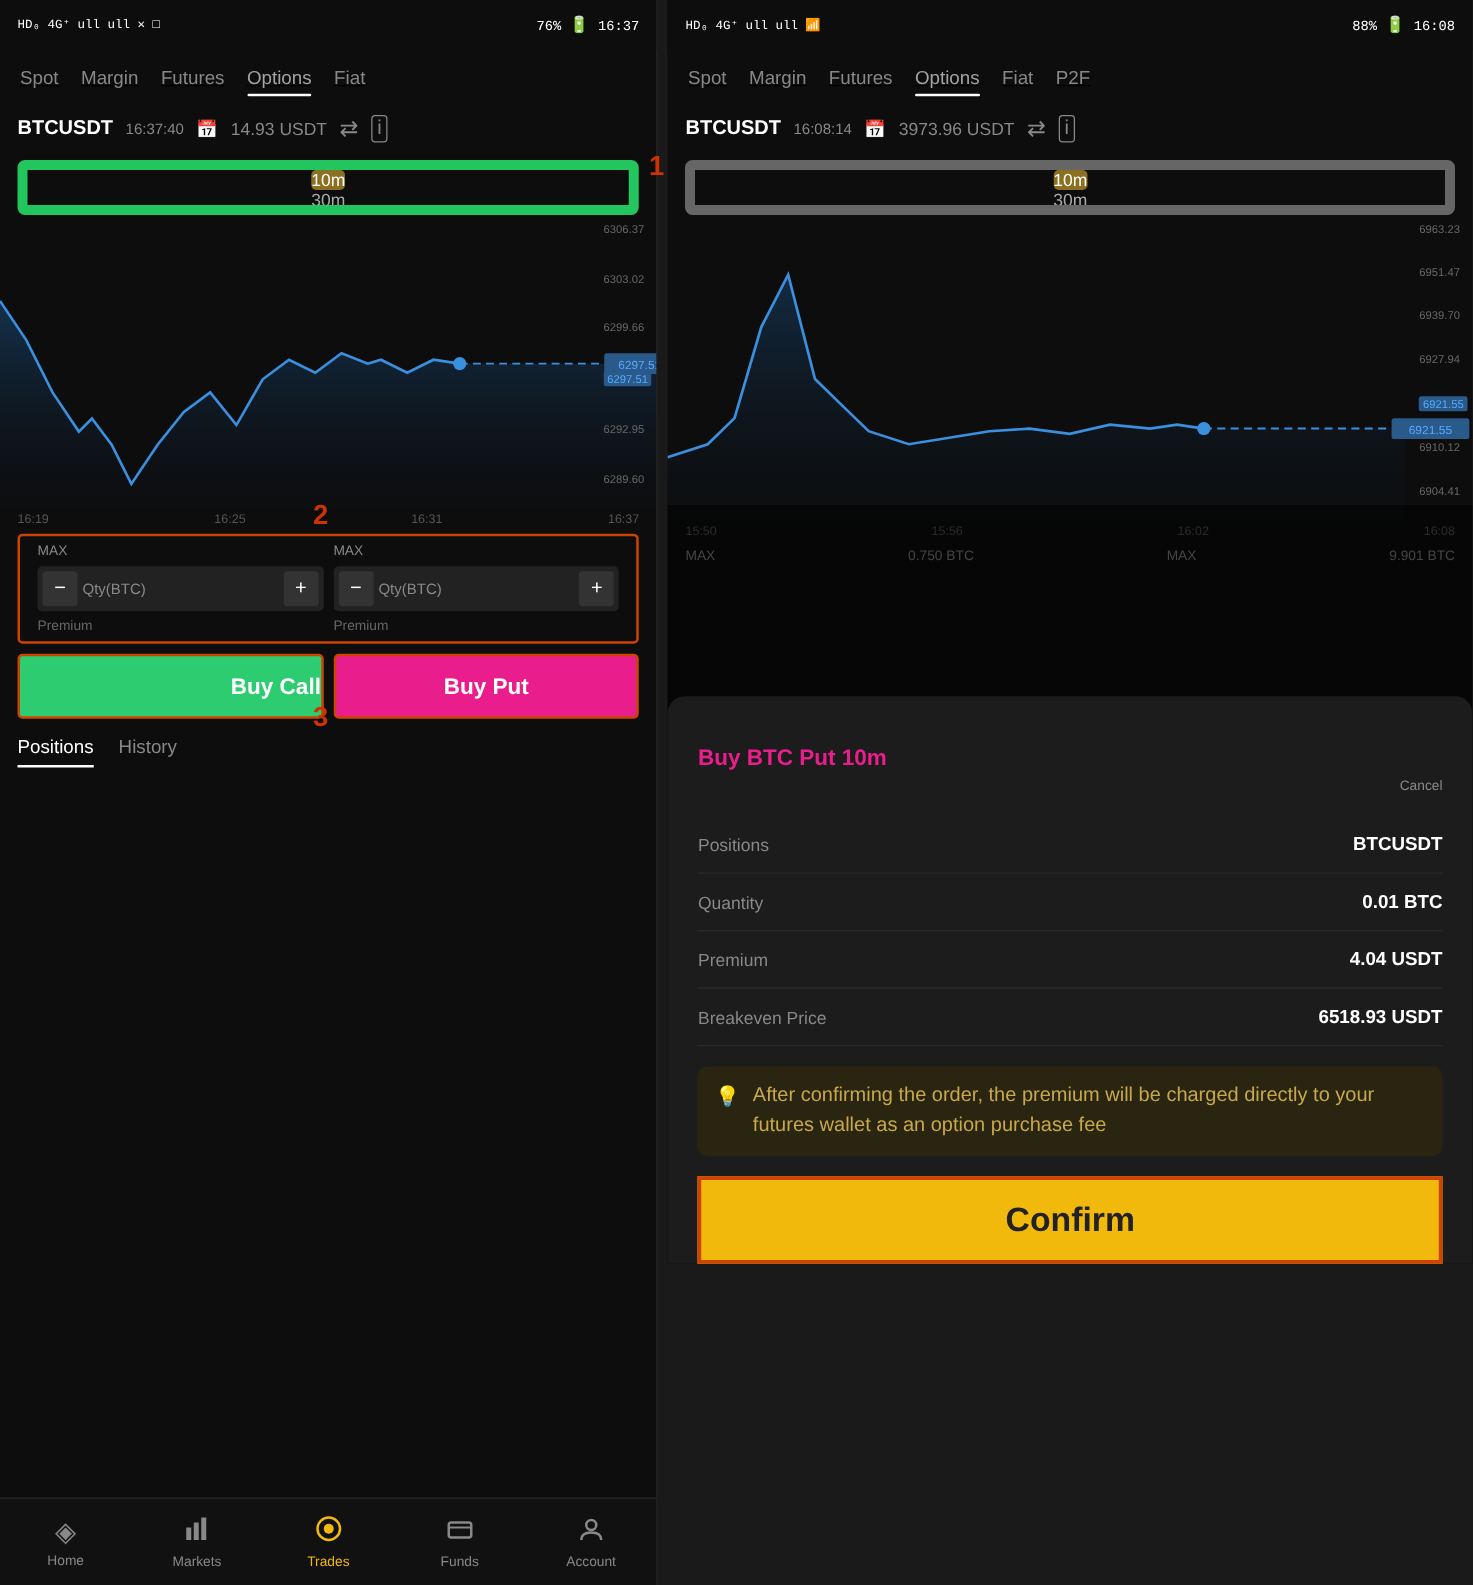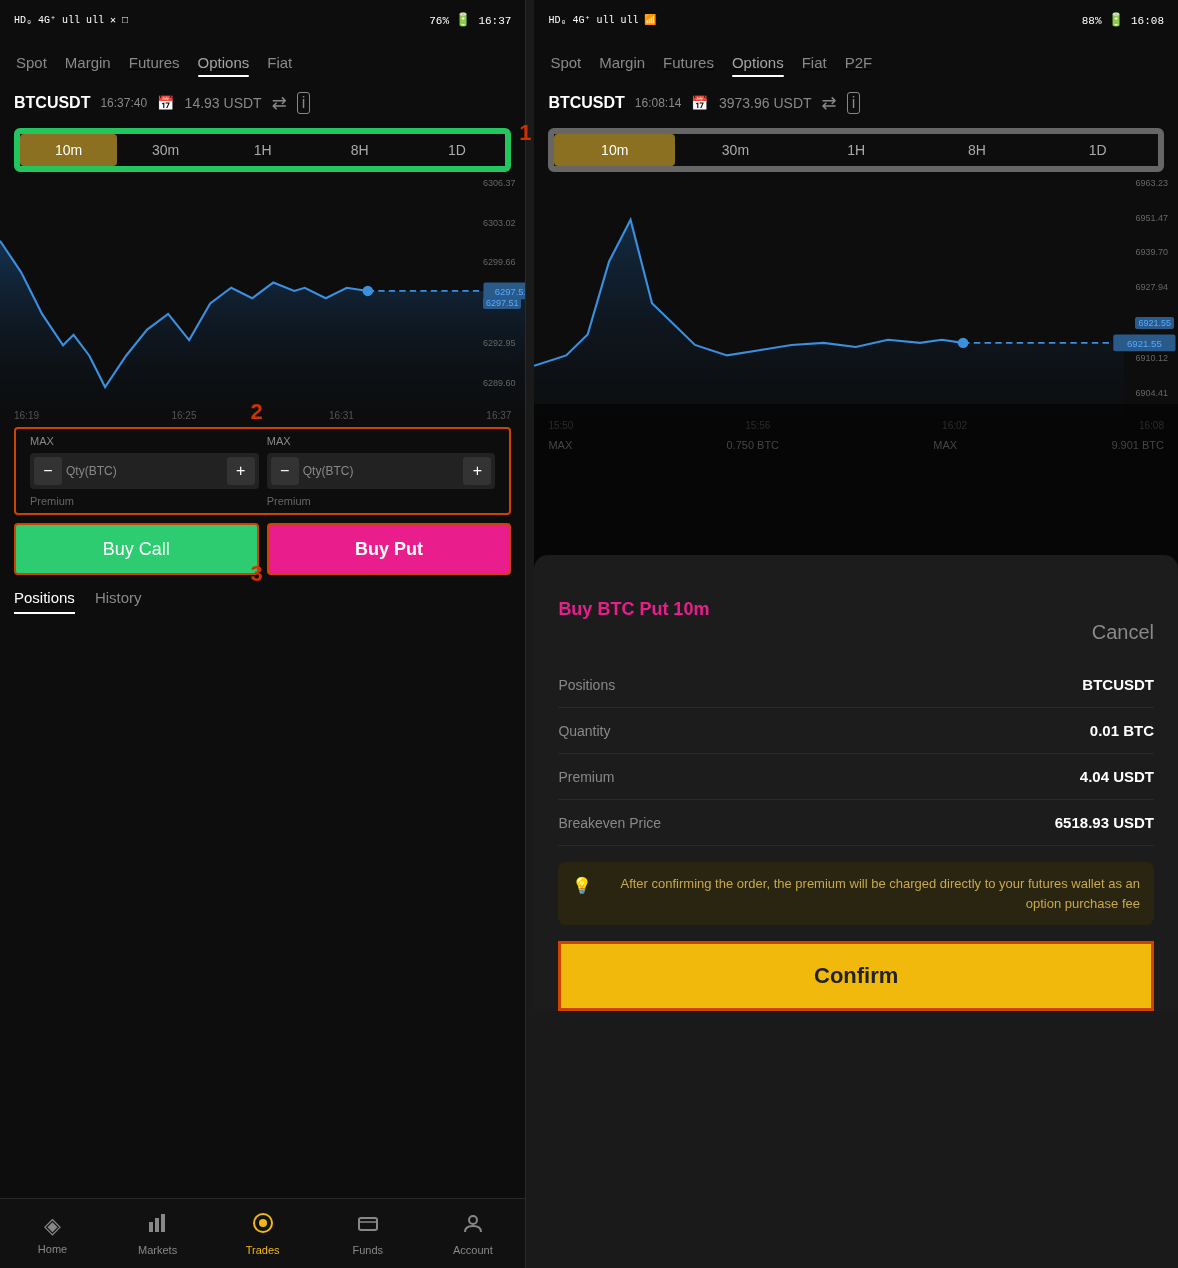--- a/index.html
+++ b/index.html
@@ -91,26 +91,27 @@
       color: #888;
     }
     .ticker-price {
       font-size: 14px;
       color: #888;
     }
 
     
     .time-selector {
       margin: 6px 14px;
-      border: 6px solid #22c55e;
+      border: 8px solid #22c55e;
       border-radius: 6px;
       display: flex;
       align-items: center;
       height: 44px;
       overflow: hidden;
+      flex-direction: column;
     }
     .time-btn {
       flex: 1;
       height: 100%;
       display: flex;
       align-items: center;
       justify-content: center;
       font-size: 14px;
       color: #aaa;
       cursor: pointer;
@@ -198,22 +199,23 @@
       margin: 4px 14px;
     }
     .buy-call-btn {
       flex: 1;
       height: 52px;
       background: #2ecc71;
       border: 2px solid #cc4400;
       border-radius: 4px;
       color: #fff;
       font-size: 18px;
-      font-weight: normal;
-      cursor: pointer;
+      font-weight: bold;
+      cursor: pointer;
+      text-align: right;
     }
     .buy-put-btn {
       flex: 1;
       height: 52px;
       background: #e91e8c;
       border: 2px solid #cc4400;
       border-radius: 4px;
       color: #fff;
       font-size: 18px;
       font-weight: bold;
@@ -296,21 +298,21 @@
       justify-content: space-between;
       align-items: center;
       margin-bottom: 18px;
     }
     .modal-title {
       font-size: 18px;
       font-weight: bold;
       color: #e91e8c;
     }
     .modal-cancel {
-      font-size: 20px;
+      font-size: 11px;
       color: #888;
       cursor: pointer;
       margin-top: 46px;
     }
     .modal-row {
       display: flex;
       justify-content: space-between;
       align-items: center;
       padding: 14px 0;
       border-bottom: 1px solid #2a2a2a;
@@ -332,34 +334,34 @@
       display: flex;
       align-items: flex-start;
       gap: 10px;
     }
     .modal-notice-icon {
       color: #f0b90b;
       font-size: 16px;
       margin-top: 2px;
     }
     .modal-notice-text {
-      font-size: 13px;
+      font-size: 16px;
       color: #c8a84b;
       line-height: 1.5;
-      text-align: right;
+      text-align: left;
       flex: 1;
     }
     .confirm-btn {
       width: 100%;
       height: 70px;
       background: #f0b90b;
       border: 2px solid #cc4400;
       border-radius: 0;
       color: #222;
-      font-size: 22px;
+      font-size: 27px;
       font-weight: bold;
       cursor: pointer;
       margin-top: 0;
     }
 
     
     .chart-container {
       position: relative;
       height: 230px;
       margin: 0;

